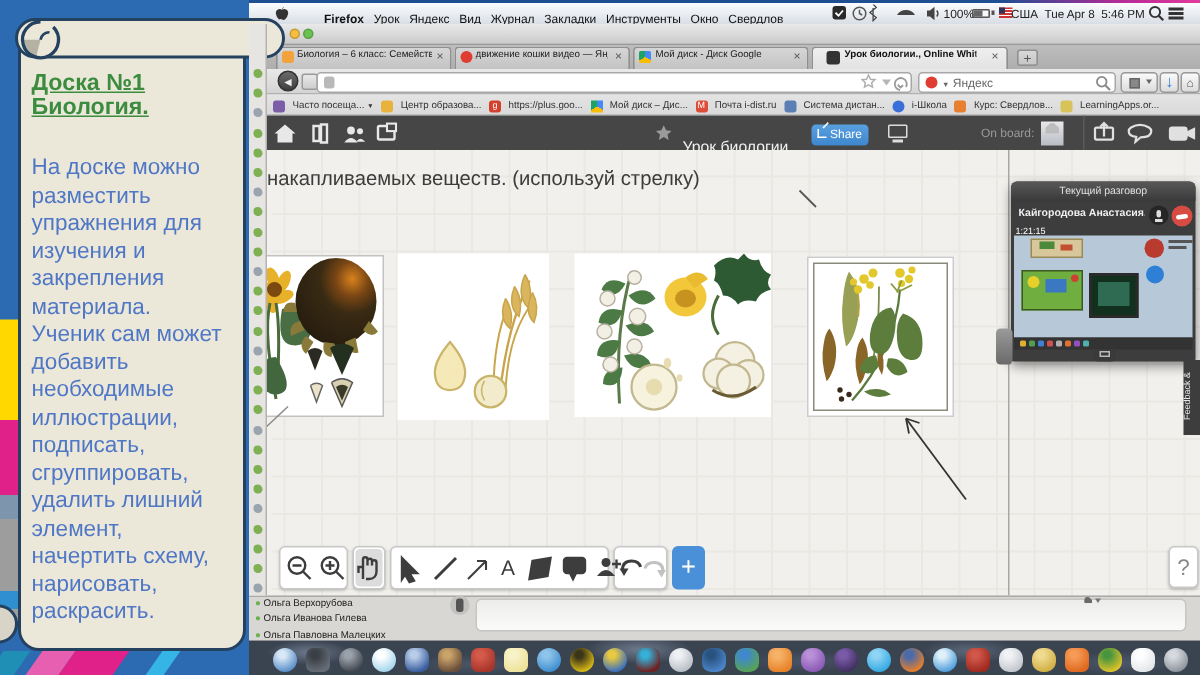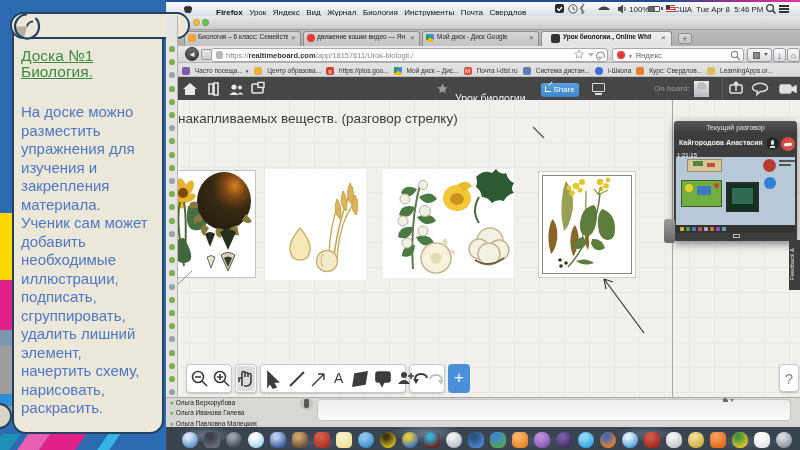--- a/index.html
+++ b/index.html
@@ -23,23 +23,23 @@
     <div class="abs" style="left:500px;top:0;width:134px;height:2px;background:linear-gradient(90deg,#1d4f92,#b52a96 60%,#e23a9d);"></div>
     <svg class="abs" style="left:17px;top:4px;" width="10" height="10" viewBox="0 0 10 10">
         <path d="M5 2.5 q1.5 -1 3 0 q1.5 1 1 3 q-0.5 2.5 -2 3.5 q-1 0.6 -2 0 q-1 -0.6 -2 0 q-1.5 -1 -2 -3.5 q-0.5 -2 1 -3 q1.5 -1 3 0 z M5 2.5 q0 -1.5 1.5 -2" fill="#333"></path>
       </svg>
     <div class="abs" style="left:30px;top:3.5px;width:350px;height:13px;font-size:8px;color:#111;display:flex;gap:6.5px;align-items:flex-end;white-space:nowrap;margin-left:20px;">
       <b>Firefox</b>
         <span>Урок</span>
         <span>Яндекс</span>
         <span>Вид</span>
         <span>Журнал</span>
-        <span>Биология</span>
+        <span>Закладки</span>
         <span>Инструменты</span>
-        <span>Почта</span>
+        <span>Окно</span>
         <span>Свердлов</span>
     </div>
     <svg class="abs" style="left:388px;top:3px;" width="72" height="12" viewBox="0 0 72 12">
       <rect x="1" y="1" width="9" height="9" rx="2" fill="#2a2a2a"></rect>
         <path d="M3 5.5 l2 2 l3 -3.5" stroke="#fff" stroke-width="1.2" fill="none"></path>
       <circle cx="19" cy="6" r="4.2" fill="none" stroke="#555" stroke-width="1"></circle>
         <path d="M19 3.5 V6 l1.8 1" stroke="#555" stroke-width="1" fill="none"></path>
       <path d="M33 1 l0 10 l2.5 -2.5 l-5 -4 l5 -4 l-2.5 -2.5" transform="translate(0,1.5) scale(0.85)" stroke="#444" stroke-width="1" fill="none"></path>
       <path d="M44 8 a7 7 0 0 1 12 0 z" fill="#444" transform="translate(0,-1)"></path>
       <path d="M64 4 h2 l3 -2.5 v9 l-3 -2.5 h-2 z" fill="#444"></path>
@@ -78,21 +78,20 @@
     <div class="abs" style="left:385px;top:34px;width:9px;height:9px;background:#333;border-radius:2px;"></div>
     <div class="abs" style="left:397px;top:33px;width:88px;height:10px;font-size:6.5px;color:#111;font-weight:bold;white-space:nowrap;overflow:hidden;">Урок биологии., Online Whiteb...</div>
     <div class="abs" style="left:495px;top:33px;font-size:8px;color:#555;">×</div>
     <div class="abs" style="left:512px;top:33px;width:14px;height:11px;background:linear-gradient(#d8d8d8,#c6c6c6);border:1px solid #909090;border-radius:2px;color:#555;font-size:9px;line-height:10px;text-align:center;">+</div>
 
     <div class="abs" style="left:0;top:46px;width:634px;height:17px;background:linear-gradient(#e9e9e9,#d4d4d4);border-bottom:1px solid #b0b0b0;"></div>
     <div class="abs" style="left:19px;top:47px;width:14px;height:14px;border-radius:50%;background:linear-gradient(#6a6a6a,#3f3f3f);border:1px solid #333;color:#eee;font-size:8px;line-height:13px;text-align:center;">◄</div>
     <div class="abs" style="left:35px;top:49px;width:11px;height:11px;background:linear-gradient(#e8e8e8,#cecece);border:1px solid #9a9a9a;border-radius:2px;"></div>
     <div class="abs" style="left:45px;top:48px;width:397px;height:14px;background:#fff;border:1px solid #a8a8a8;border-radius:3px;"></div>
     <div class="abs" style="left:50px;top:51px;width:7px;height:8px;background:#b9b9b9;border-radius:2px;"></div>
-    <div class="abs" style="left:60px;top:51px;font-size:7.5px;color:#888;white-space:nowrap;">https://<b style="color:#333;">realtimeboard.com</b>/app/18157611/Urok-biologii./</div>
     <svg class="abs" style="left:408px;top:49px;" width="34" height="12" viewBox="0 0 34 12">
         <path d="M5 1 l1.3 2.8 3 0.3 -2.2 2 0.6 3 -2.7 -1.5 -2.7 1.5 0.6 -3 -2.2 -2 3 -0.3 z" fill="none" stroke="#b0b0b0" stroke-width="1"></path>
         <path d="M14 4 l3 4 3 -4 z" fill="#b5b5b5"></path>
         <path d="M30 9 a4 4 0 1 0 -4 2 m-1.5 -3.5 l1.8 1.8 l1.8 -1.5" fill="none" stroke="#9a9a9a" stroke-width="1.2"></path>
       </svg>
     <div class="abs" style="left:446px;top:48px;width:132px;height:14px;background:#fff;border:1px solid #a8a8a8;border-radius:3px;"></div>
     <div class="abs" style="left:451px;top:51px;width:8px;height:8px;background:#e03c31;border-radius:50%;"></div>
     <div class="abs" style="left:462px;top:51px;font-size:8px;color:#666;"><span style="font-size:5px;">▼</span> Яндекс</div>
     <svg class="abs" style="left:564px;top:50px;" width="11" height="11" viewBox="0 0 11 11">
         <circle cx="4.5" cy="4.5" r="3.2" fill="none" stroke="#8a8a8a" stroke-width="1.2"></circle>
@@ -195,21 +194,21 @@
         <span style="position:absolute;left:3px;top:360px;width:6px;height:6px;border-radius:45% 55% 50% 50%;background:#7fb054;"></span>
         <span style="position:absolute;left:3px;top:373px;width:6px;height:6px;border-radius:45% 55% 50% 50%;background:#9aa4ae;"></span>
       </div>
 
     <div class="abs" id="canvas" style="left:15px;top:100px;width:619px;height:297px;background:#f1f0ed;
       background-image:linear-gradient(#eae8e3 1px,transparent 1px),linear-gradient(90deg,#eae8e3 1px,transparent 1px);
       background-size:25px 25px;background-position:8px 17px;"></div>
 
     <div class="abs" style="left:506px;top:100px;width:1px;height:297px;background:#a8a7a3;"></div>
 
-    <div class="abs" style="left:12px;top:111px;width:310px;font-size:13.5px;color:#3c3c3c;">накапливаемых веществ. (разговор стрелку)</div>
+    <div class="abs" style="left:12px;top:111px;width:310px;font-size:13.5px;color:#3c3c3c;">накапливаемых веществ. (используй стрелку)</div>
 
     <svg class="abs" style="left:365px;top:125px;" width="16" height="16">
         <path d="M2 2 L13 13" stroke="#555" stroke-width="1.2"></path>
       </svg>
 
     <div class="abs" style="left:6px;top:170px;width:84px;height:108px;background:#fff;border:1px solid #c2c2c2;"></div>
     <div class="abs" style="left:99px;top:169px;width:101px;height:111px;background:#fff;"></div>
     <div class="abs" style="left:217px;top:169px;width:131px;height:109px;background:#fff;"></div>
     <div class="abs" style="left:372px;top:171px;width:98px;height:107px;background:#fff;border:1px solid #cccccc;"></div>
     <div class="abs" style="left:376px;top:175px;width:90px;height:99px;border:1px solid #8a8a7a;"></div>
@@ -488,21 +487,21 @@
   <div class="abs" style="left:10px;top:12px;width:180px;height:27px;background:#ebe8da;border:2px solid #24415f;border-radius:14px;"></div>
   <svg class="abs" style="left:6px;top:11px;" width="44" height="32" viewBox="0 0 44 32">
     <circle cx="21" cy="15.5" r="12" fill="#ebe8da"></circle>
     <path d="M21 15.5 L9 15.5 A12 12 0 0 0 18 27.2 Z" fill="#b5b1a5"></path>
     <path d="M21 3.5 a12 12 0 1 0 8.5 3.5" stroke="#24415f" stroke-width="2.2" fill="none"></path>
     <path d="M21 15.5 a6 6 0 0 1 6 -5" stroke="#24415f" stroke-width="1.8" fill="none"></path>
   </svg>
 
   <div class="abs" style="left:-14px;top:403px;width:26px;height:26px;background:#d8d4c8;border:2.5px solid #24415f;border-radius:50%;"></div>
 
-  <div class="abs" style="left:21px;top:48px;width:136px;font-size:15.5px;line-height:15.5px;font-weight:normal;color:#3c8c40;text-decoration:underline;">Доска №1<br>Биология.</div>
+  <div class="abs" style="left:21px;top:48px;width:136px;font-size:15.5px;line-height:15.5px;font-weight:bold;color:#3c8c40;text-decoration:underline;">Доска №1<br>Биология.</div>
   <div class="abs" style="left:21px;top:103px;width:140px;font-size:15px;line-height:18.5px;color:#5077c5;">На доске можно<br>разместить<br>упражнения для<br>изучения и<br>закрепления<br>материала.<br>Ученик сам может<br>добавить<br>необходимые<br>иллюстрации,<br>подписать,<br>сгруппировать,<br>удалить лишний<br>элемент,<br>начертить схему,<br>нарисовать,<br>раскрасить.</div>
 
   <div class="abs" style="left:0;top:434px;width:166px;height:16px;background:#2c6bb2;overflow:hidden;">
     <div class="abs" style="left:-4px;top:-2px;width:18px;height:22px;background:#1f8fb5;transform:skewX(-35deg);"></div>
     <div class="abs" style="left:22px;top:-2px;width:22px;height:22px;background:#e75fb0;transform:skewX(-35deg);"></div>
     <div class="abs" style="left:44px;top:-2px;width:36px;height:22px;background:#e0218a;transform:skewX(-35deg);"></div>
     <div class="abs" style="left:102px;top:-2px;width:12px;height:22px;background:#35b5e5;transform:skewX(-35deg);"></div>
   </div>
 
 </div>

